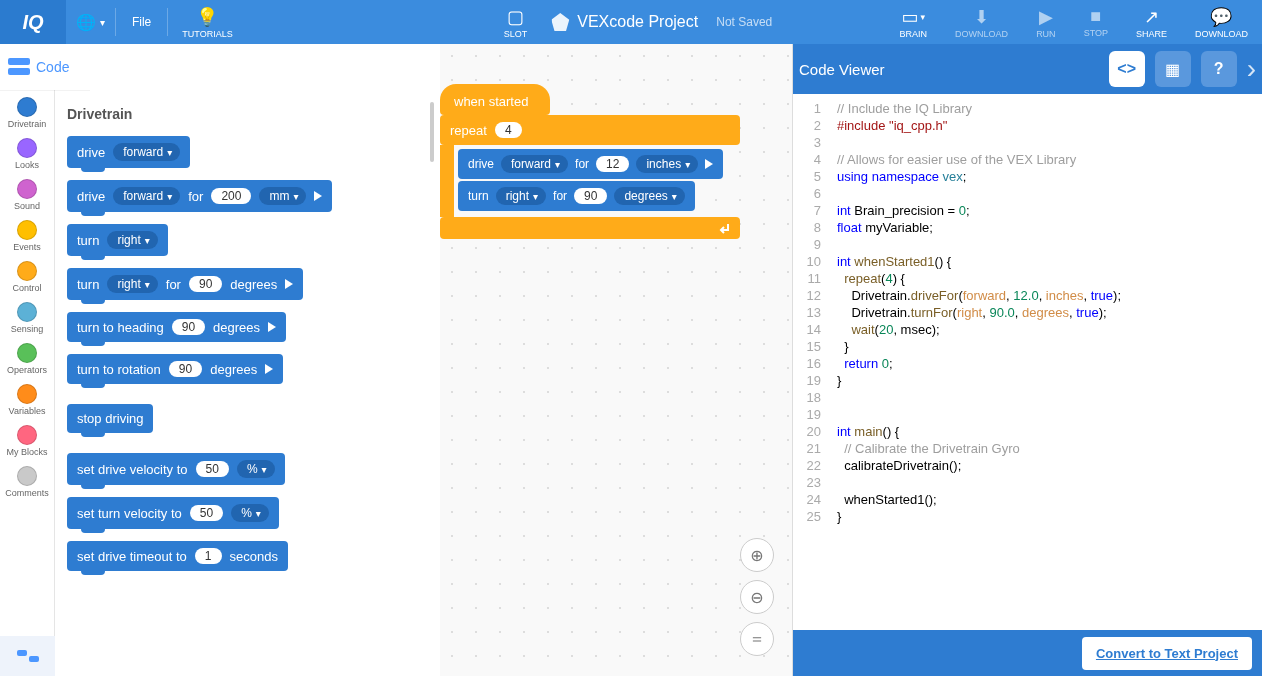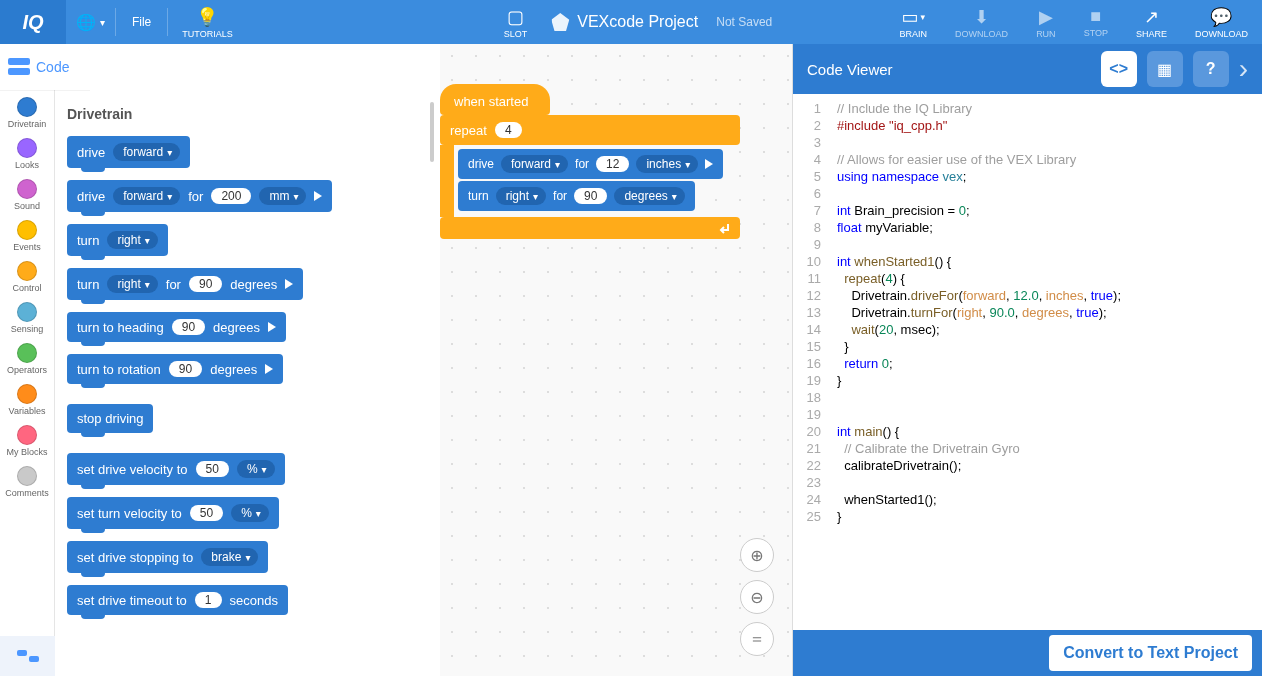--- a/index.html
+++ b/index.html
@@ -39,39 +39,39 @@
 .stack { position: absolute; left: 0; top: 40px; }
 .hat { background: #FFAB19; color: #fff; font-size: 13px; padding: 10px 14px 6px; border-radius: 16px 16px 4px 4px; width: 110px; }
 .cblock { background: #FFAB19; color: #fff; font-size: 13px; padding: 7px 10px; border-radius: 4px; display: flex; align-items: center; gap: 8px; width: 300px; }
 .cbody { border-left: 14px solid #FFAB19; padding: 4px 0 4px 4px; }
 .cbottom { background: #FFAB19; height: 22px; border-radius: 4px; width: 300px; position: relative; }
 .cbottom svg { position: absolute; right: 8px; top: 4px; }
 .inner-block { background: #2E7CD1; color: #fff; font-size: 12px; padding: 6px 10px; border-radius: 4px; display: inline-flex; align-items: center; gap: 7px; margin-bottom: 2px; }
 .zoom-ctrl { position: absolute; right: 18px; bottom: 20px; display: flex; flex-direction: column; gap: 8px; }
 .zoom-btn { width: 34px; height: 34px; border-radius: 50%; background: #fff; border: 1px solid #ccc; display: flex; align-items: center; justify-content: center; color: #777; font-size: 16px; cursor: pointer; }
 .viewer { width: 470px; background: #fff; border-left: 1px solid #ddd; display: flex; flex-direction: column; }
-.viewer-head { background: #2E7CD1; color: #fff; height: 50px; display: flex; align-items: center; padding: 0 14px; gap: 10px; }
+.viewer-head { background: #2E7CD1; color: #fff; height: 50px; display: flex; align-items: center; padding: 0 6px; gap: 10px; }
 .viewer-title { font-size: 15px; flex: 1; }
 .vh-btn { width: 36px; height: 36px; border-radius: 6px; display: flex; align-items: center; justify-content: center; cursor: pointer; }
 .vh-btn.active { background: #fff; color: #2E7CD1; }
 .vh-btn.dim { background: #5A98DD; color: #fff; }
 .vh-chev { font-size: 28px; color: rgba(255,255,255,0.8); cursor: pointer; }
 .code-area { flex: 1; display: flex; font-family: Menlo, Consolas, monospace; font-size: 13px; line-height: 17px; overflow: hidden; }
 .gutter { width: 36px; text-align: right; color: #aaa; padding: 6px 8px 0 0; background: #fff; }
 .code-text { padding: 6px 8px 0 8px; white-space: pre; }
 .c-comment { color: #9e9e9e; }
 .c-pp { color: #a31515; }
 .c-str { color: #a31515; }
 .c-kw { color: #0000ff; }
 .c-type { color: #267f99; }
 .c-fn { color: #795E26; }
 .c-const { color: #D18C47; }
 .c-num { color: #098658; }
 .viewer-foot { background: #2E7CD1; height: 46px; display: flex; align-items: center; justify-content: flex-end; padding: 0 10px; }
-.convert-btn { background: #fff; color: #2E7CD1; border: none; border-radius: 4px; padding: 9px 14px; font-size: 16px; font-weight: 600; cursor: pointer; }
+.convert-btn { background: #fff; color: #2E7CD1; border: none; border-radius: 4px; padding: 9px 14px; font-size: 13px; font-weight: 600; cursor: pointer; text-decoration: underline; }
 .dev-toggle { position: absolute; left: 0; bottom: 0; width: 55px; height: 40px; background: #eef3fb; display: flex; align-items: center; justify-content: center; color: #4C97FF; cursor: pointer; }
 </style>
 </head>
 <body>
 
 <div class="topbar">
   <div class="logo">IQ</div>
   <div class="tb-globe">
     <span style="font-size:16px;">🌐</span>
     <span style="font-size:10px;">▾</span>
@@ -223,24 +223,20 @@
         </div></div>
     <div class="block-row" style="margin-top:8px;"><div class="block">
           <span>set drive velocity to</span>
           <span class="pill">50</span>
           <span class="dd">%</span>
         </div></div>
     <div class="block-row"><div class="block">
           <span>set turn velocity to</span>
           <span class="pill">50</span>
           <span class="dd">%</span>
-        </div></div>
-    <div class="block-row"><div class="block">
-          <span>set drive stopping to</span>
-          <span class="dd">brake</span>
         </div></div>
     <div class="block-row"><div class="block">
           <span>set drive timeout to</span>
           <span class="pill">1</span>
           <span>seconds</span>
         </div></div>
   </div>
 
   <div class="canvas">
     <div class="stack">

